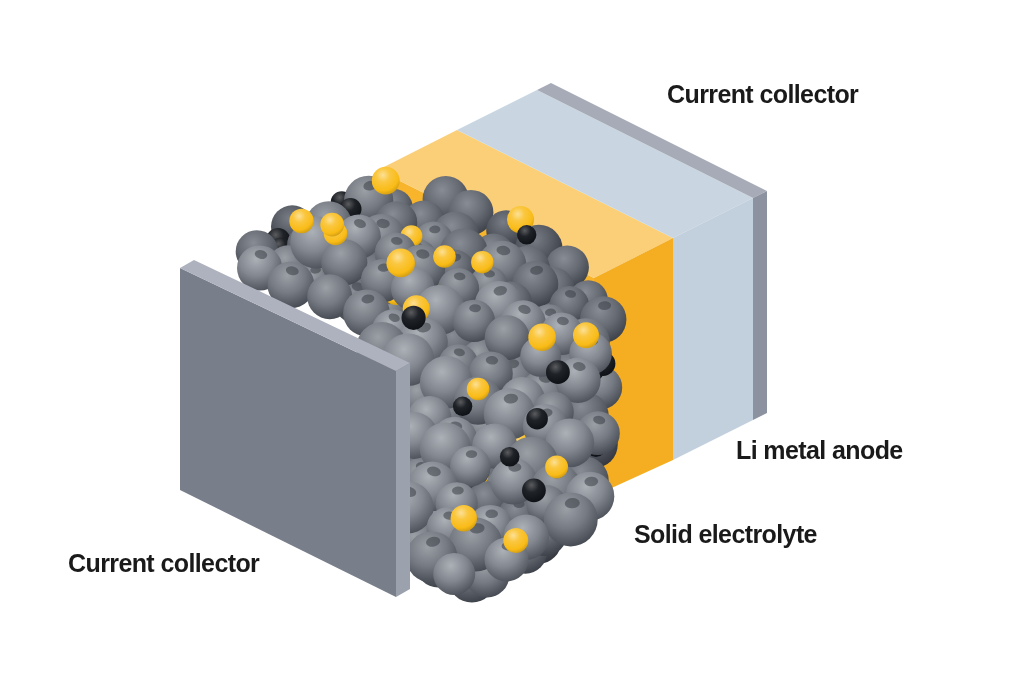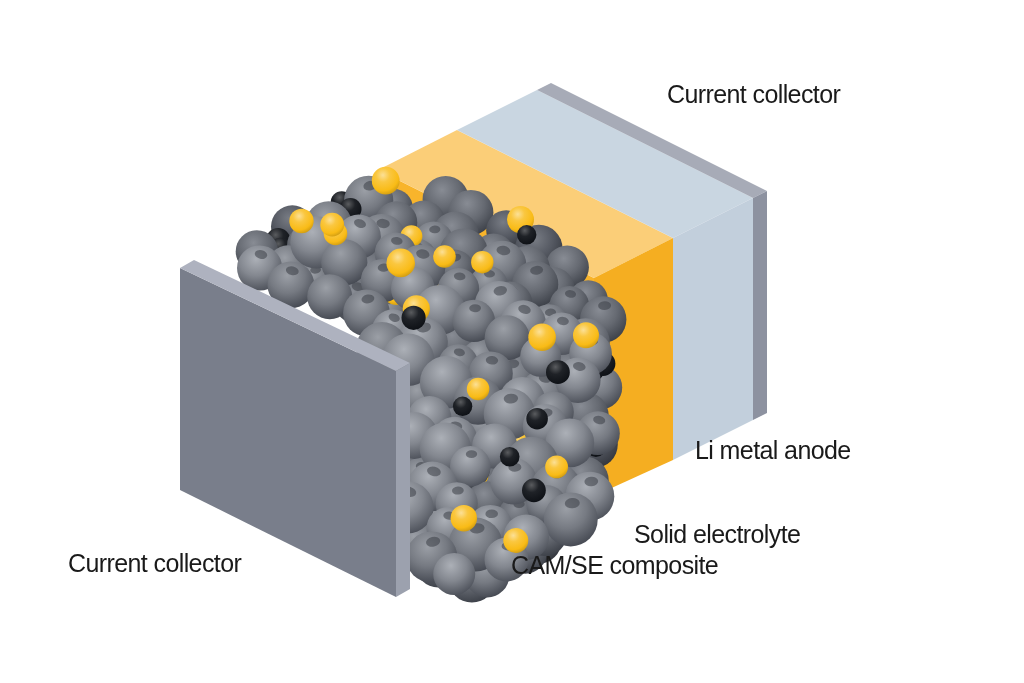--- a/index.html
+++ b/index.html
@@ -7,21 +7,21 @@
     position:relative;
     width:1024px;height:683px;
     background:var(--c-background,#fff);
     overflow:hidden;
     font-family:"Liberation Sans","DejaVu Sans",sans-serif;
   }
   .stage svg{position:absolute;left:0;top:0;}
   .part-label{
     position:absolute;
     font-size:25px;
-    font-weight:normal;
+    font-weight:bold;
     letter-spacing:-0.6px;
     line-height:1;
     color:var(--c-label_text,#1a1a1a);
     white-space:nowrap;
     user-select:none;
   }
 </style>
 </head>
 <body>
 
@@ -404,17 +404,16 @@
       </g>
 
     <g>
       <path d="M180,268 L396,371 L396,597 L180,490 Z" style="fill:var(--c-collector_front)"></path>
       <path d="M180,268 L194,260 L410,363 L396,371 Z" style="fill:var(--c-collector_top_edge)"></path>
       <path d="M396,371 L410,363 L410,589 L396,597 Z" style="fill:var(--c-collector_side_edge)"></path>
     </g>
   </svg>
 
   <div class="part-label" style="left:667px;top:82px;">Current collector</div>
-  <div class="part-label" style="left:695px;top:438px;">Li metal anode</div>
+  <div class="part-label" style="left:736px;top:438px;">Li metal anode</div>
   <div class="part-label" style="left:634px;top:492px;margin-top:30px;">Solid electrolyte</div>
-  <div class="part-label" style="left:511px;top:553px;">CAM/SE composite</div>
   <div class="part-label" style="left:68px;top:551px;">Current collector</div>
 </div>
 
 </body></html>

